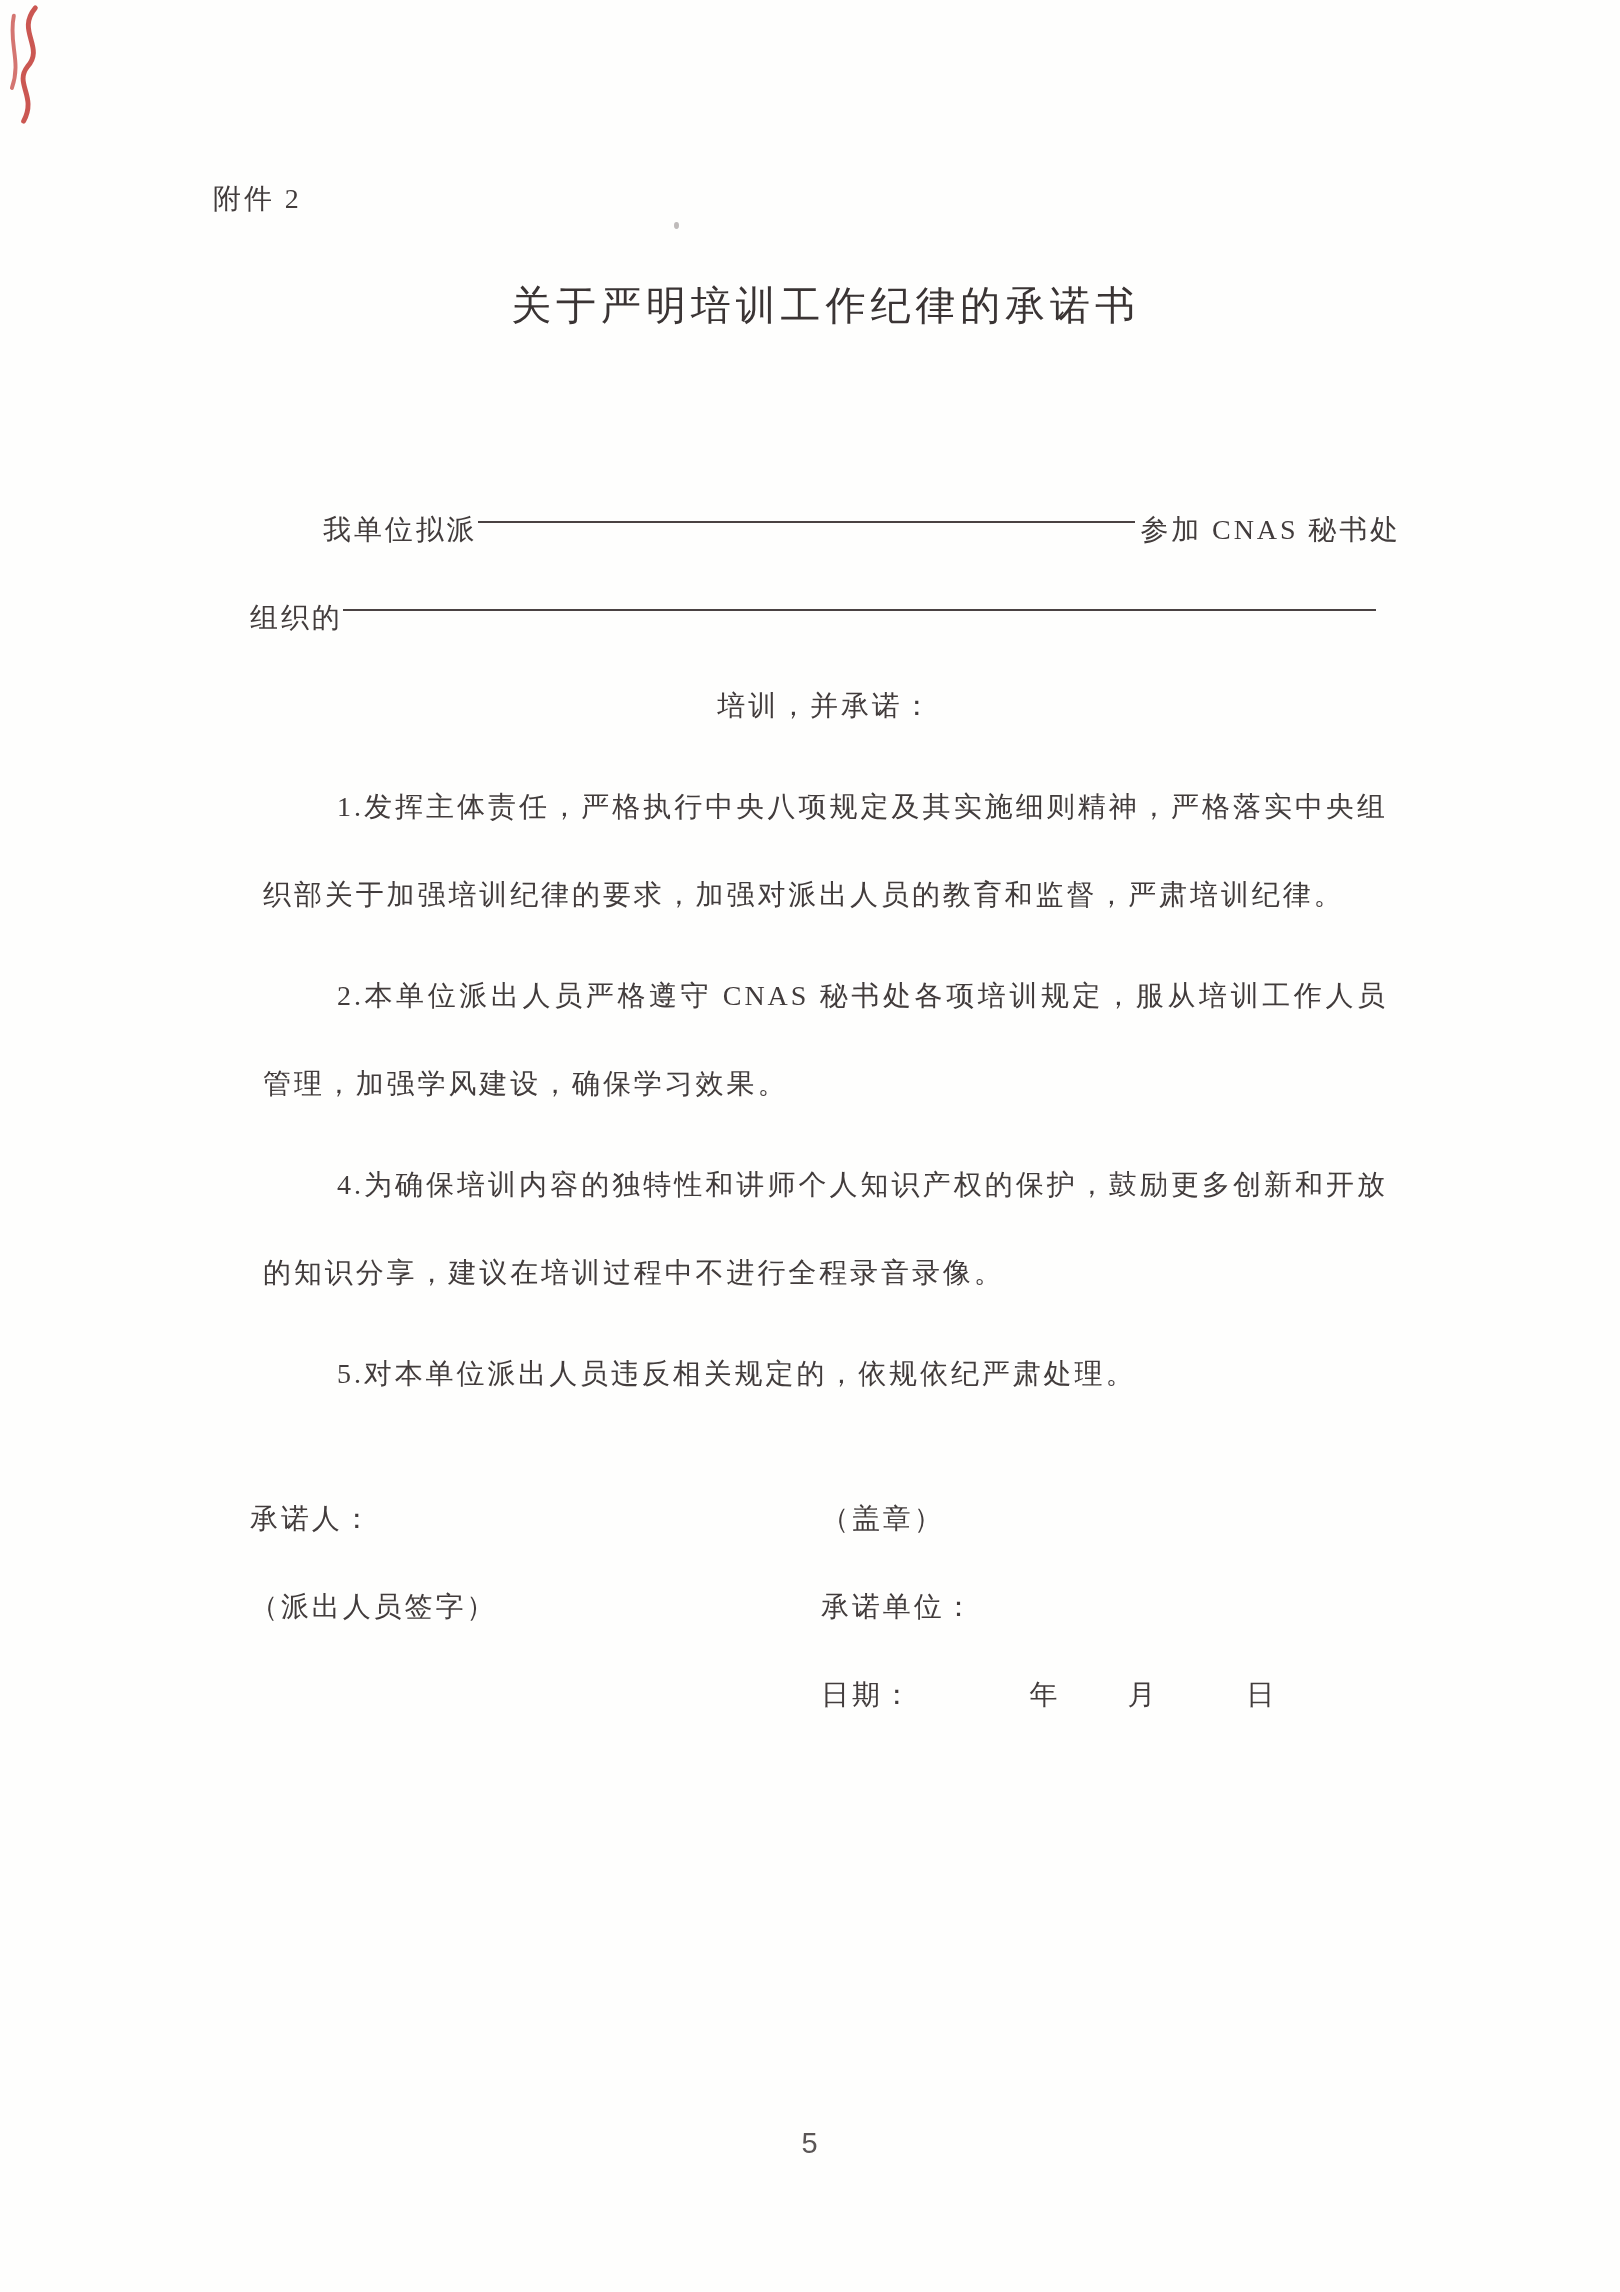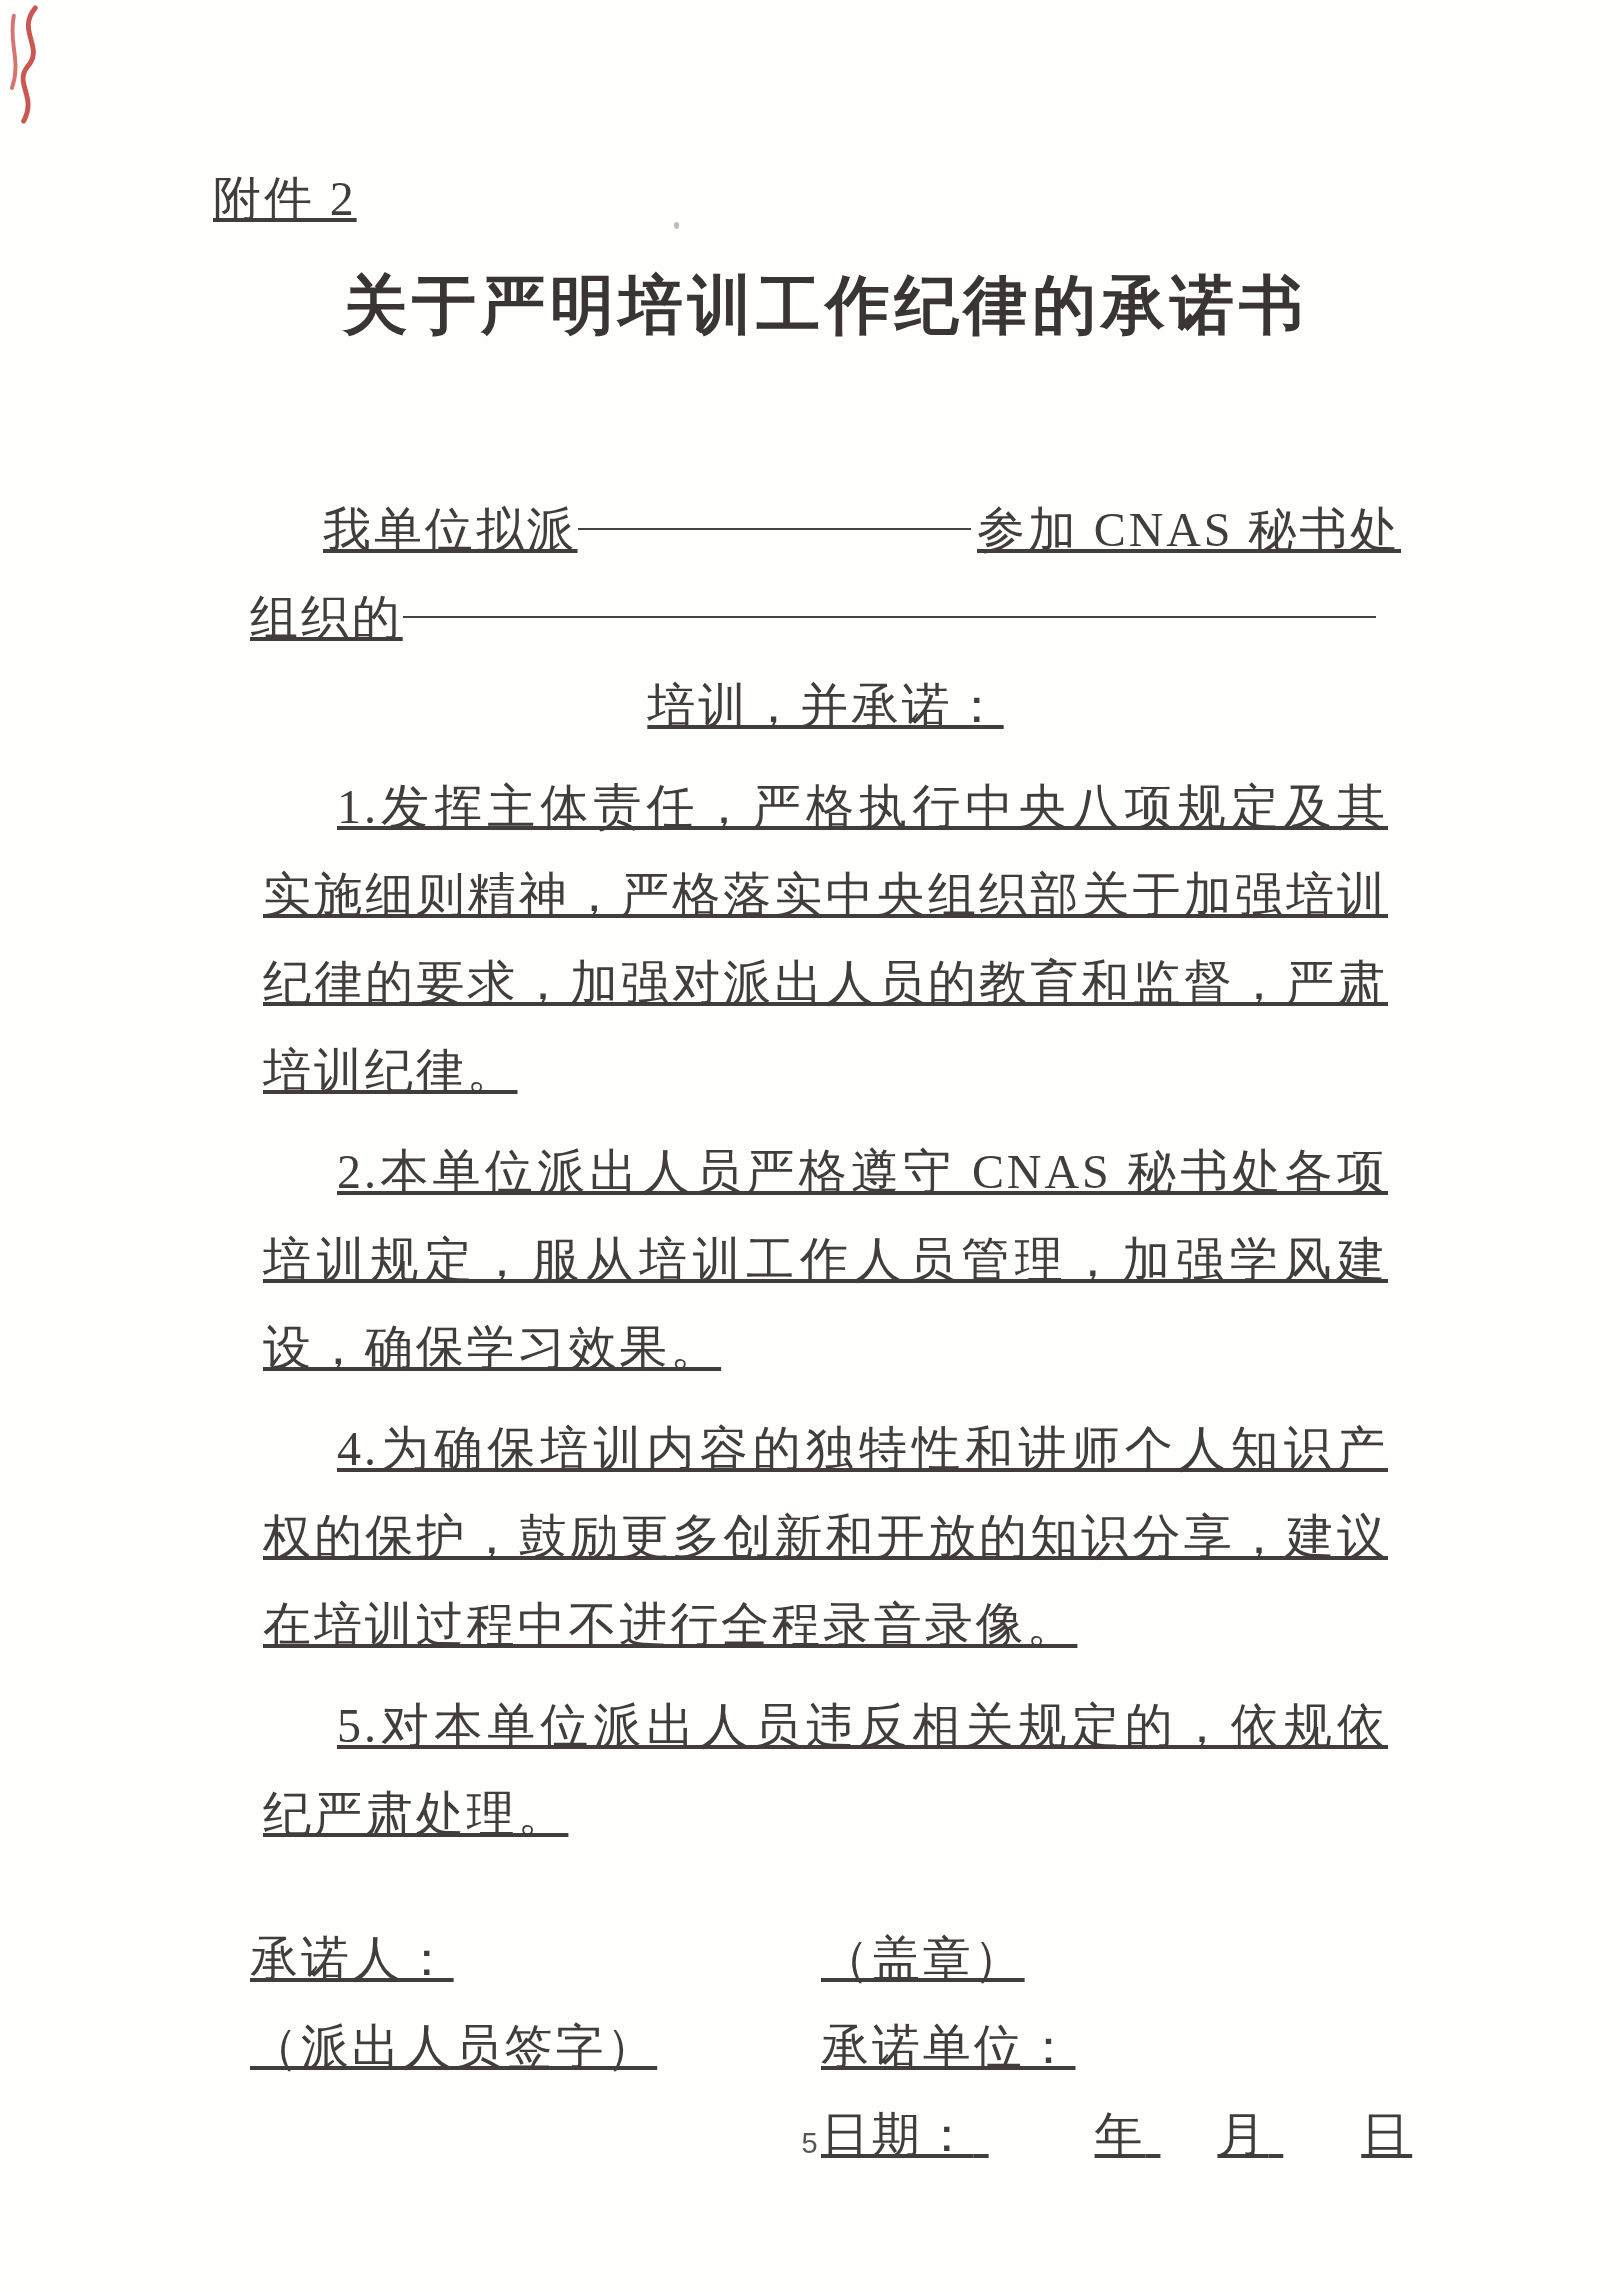--- a/index.html
+++ b/index.html
@@ -25,41 +25,40 @@
   }
   .attachment {
     margin-left: -37px;
     font-size: 43px;
     line-height: 55px;
     letter-spacing: 2px;
   }
   .doc-title {
     margin: 25.5px 0 0 0;
     text-align: center;
-    font-size: 64px;
+    font-size: 40px;
     line-height: 74px;
-    font-weight: 700;
+    font-weight: 400;
     letter-spacing: 4.9px;
     color: #3a3434;
   }
   .scan-speck {
     position: absolute;
     left: 674px;
     top: 222px;
     width: 4.9px;
     height: 6.9px;
     background: #8a8383;
     opacity: 0.55;
     border-radius: 50%;
   }
   .bodytext {
-    font-size: 48px;
+    font-size: 28px;
     line-height: 88px;
     letter-spacing: 2.9px;
-    text-decoration: underline;
   }
   .intro {
     margin-top: 143px;
     text-align: center;
   }
   .iline {
     display: flex;
     align-items: baseline;
   }
   .iline .prefix1 {

